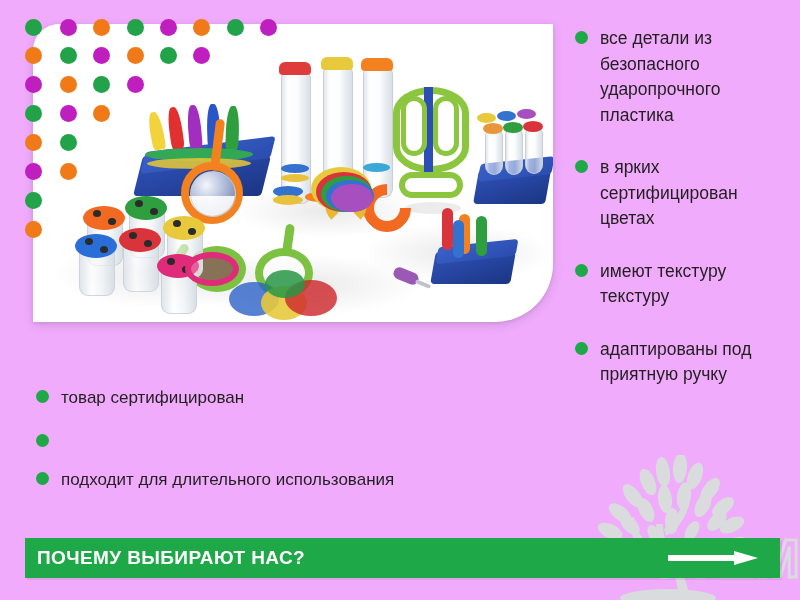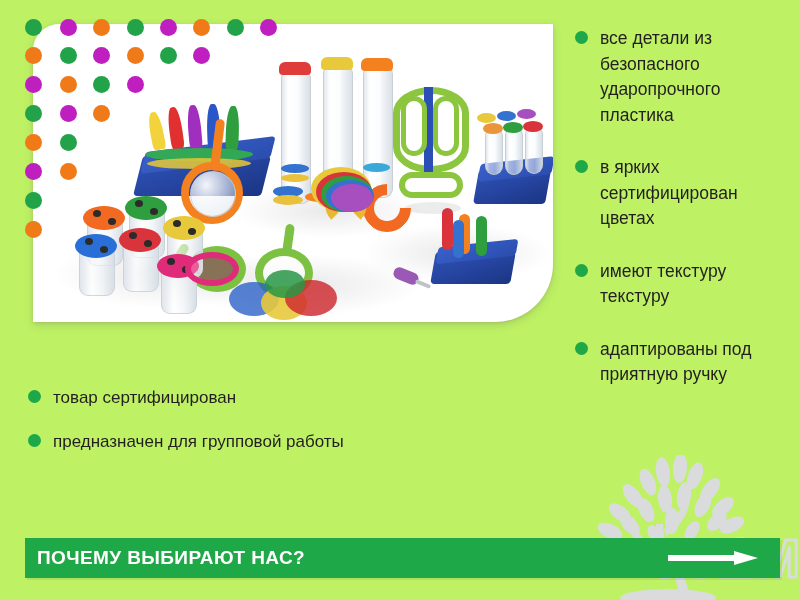--- a/index.html
+++ b/index.html
@@ -2,21 +2,21 @@
 <html><head>
 <meta charset="utf-8">
 <style>
   html,body{margin:0;padding:0;}
   body{
     width:800px;height:600px;overflow:hidden;
     background:#ffffff;
     font-family:"Liberation Sans","DejaVu Sans",sans-serif;
     position:relative;
   }
-  .stage{position:absolute;left:0;top:0;width:800px;height:600px;background:#bef264;overflow:hidden;}
+  .stage{position:absolute;left:0;top:0;width:800px;height:600px;background:#f0abfc;overflow:hidden;}
 
   
   .dot-grid{position:absolute;left:0;top:0;width:300px;height:280px;z-index:5;}
   .dot{position:absolute;width:17px;height:17px;border-radius:50%;}
 
   
   .photo-card{
     position:absolute;left:33px;top:24px;width:520px;height:298px;
     background:#ffffff;
     border-top-left-radius:26px;
@@ -50,21 +50,21 @@
 
   
   .bullet-row{display:flex;align-items:flex-start;}
   .bdot{flex:0 0 auto;width:13px;height:13px;border-radius:50%;margin-top:5px;margin-right:12px;}
   .btext{font-size:17px;line-height:25px;color:#231f20;}
 
   .right-col{position:absolute;left:575px;top:26px;width:215px;z-index:6;}
   .right-col .bullet-row{margin-bottom:27px;}
   .right-col .btext{font-size:17.5px;line-height:25.5px;}
 
-  .left-col{position:absolute;left:28px;top:386px;width:500px;z-index:6;}
+  .left-col{position:absolute;left:36px;top:386px;width:500px;z-index:6;}
   .left-col .bullet-row{margin-bottom:21px;}
   .left-col .btext{font-size:17px;line-height:23px;white-space:nowrap;}
   .left-col .bdot{margin-top:4px;}
 
   
   .watermark{position:absolute;left:560px;top:455px;width:240px;height:145px;z-index:2;}
   .wm-letters{position:absolute;left:645px;top:527px;z-index:4;
     font-size:54px;font-weight:bold;letter-spacing:1px;
     color:transparent;-webkit-text-stroke:3px #d9dbdd;
   }
@@ -258,21 +258,24 @@
     </div>
   </div>
 
   <div class="left-col">
     <div class="bullet-row">
       <span class="bdot" style="background: rgb(31, 168, 72);"></span>
       <span class="btext">товар сертифицирован</span>
     </div>
     <div class="bullet-row">
       <span class="bdot" style="background: rgb(31, 168, 72);"></span>
-      <span class="btext">предназначен для групповой работы</span>
+    </div>
+    <div class="bullet-row">
+      <span class="bdot" style="background: rgb(31, 168, 72);"></span>
+      <span class="btext">подходит для длительного использования</span>
     </div>
   </div>
 
   <div class="watermark">
     <svg width="240" height="145" viewBox="0 0 240 145" xmlns="http://www.w3.org/2000/svg">
       <g fill="#d9dbdd">
 
         <path d="M86 145 h44 c-2 -18 -10 -34 -18 -46 c-6 -9 -9 -20 -9 -30 l-7 0 c0 12 4 24 11 35 c6 9 11 24 12 41 z"></path>
         <path d="M96 96 c-12 -8 -20 -20 -22 -34 l-7 2 c3 18 13 32 27 41 z"></path>
         <path d="M104 74 c10 -7 17 -18 19 -30 l7 2 c-3 16 -12 28 -24 35 z"></path>

